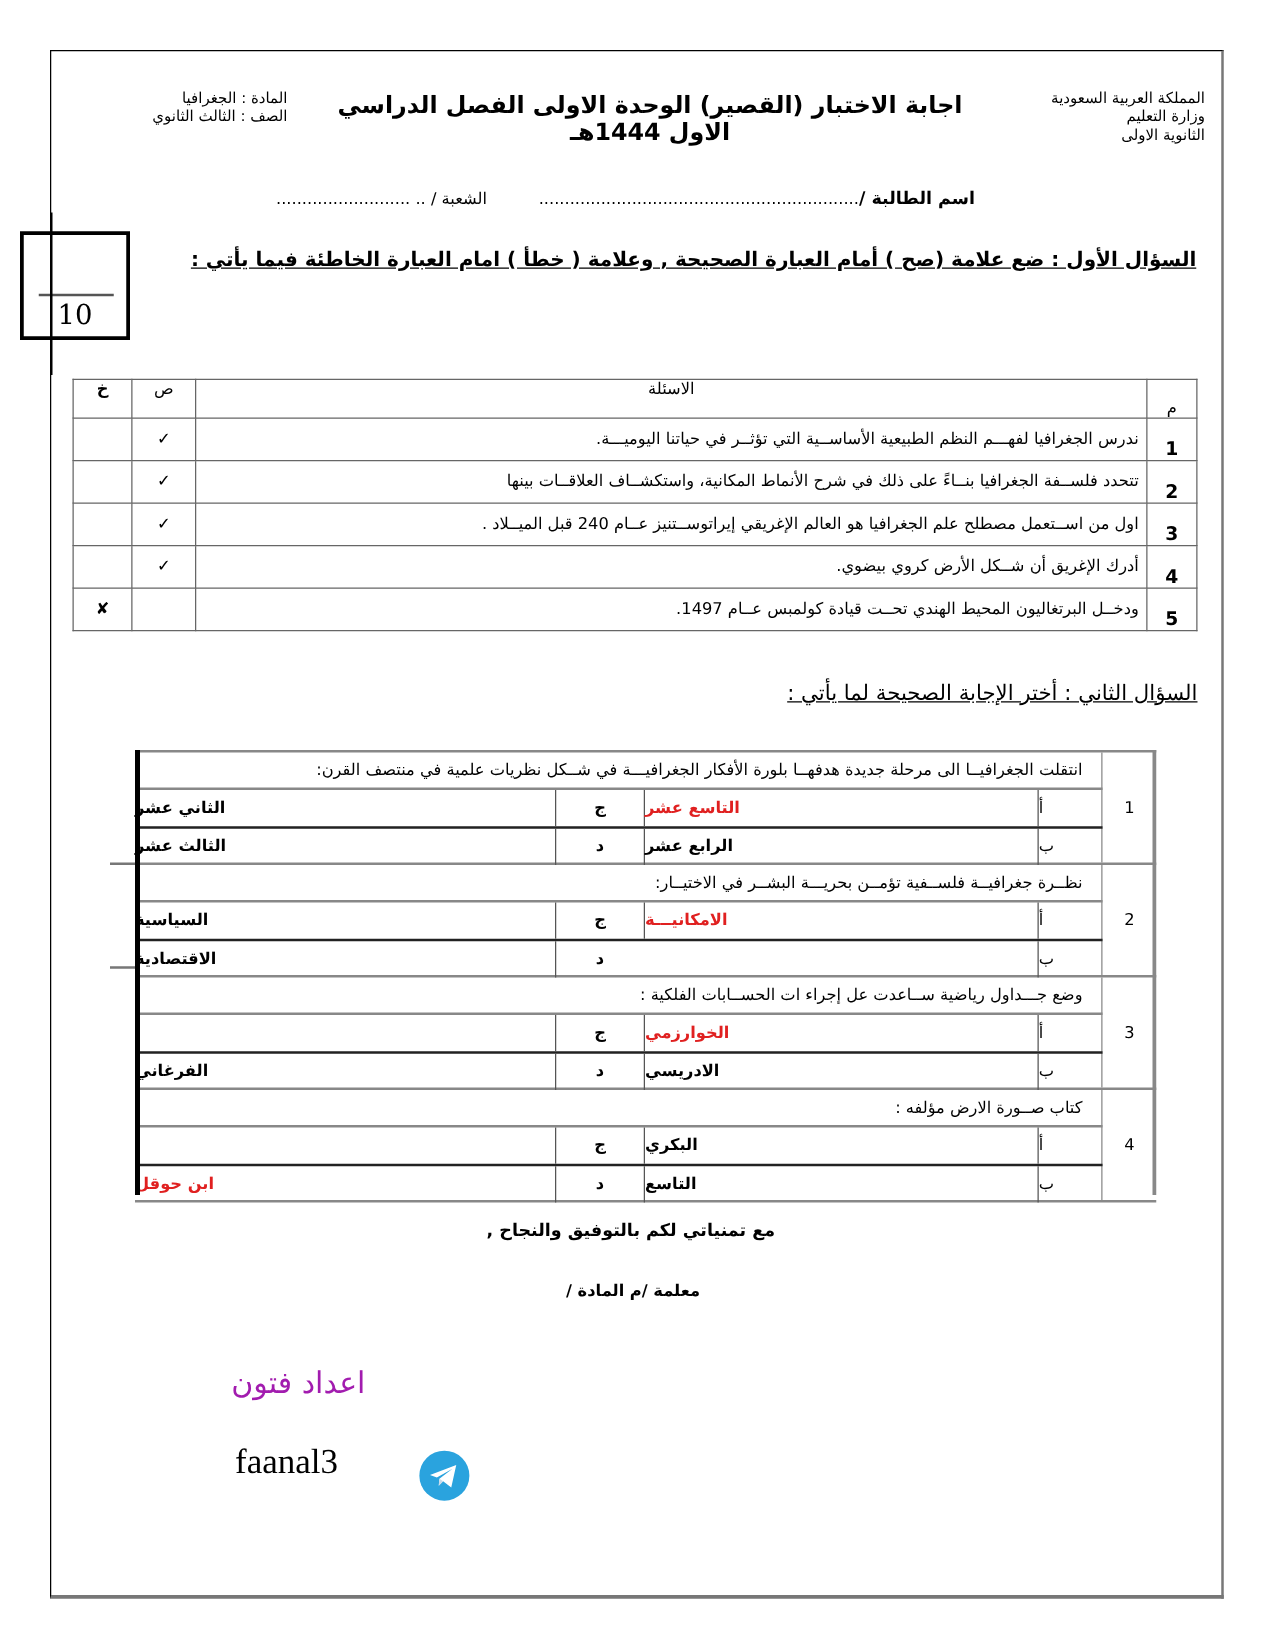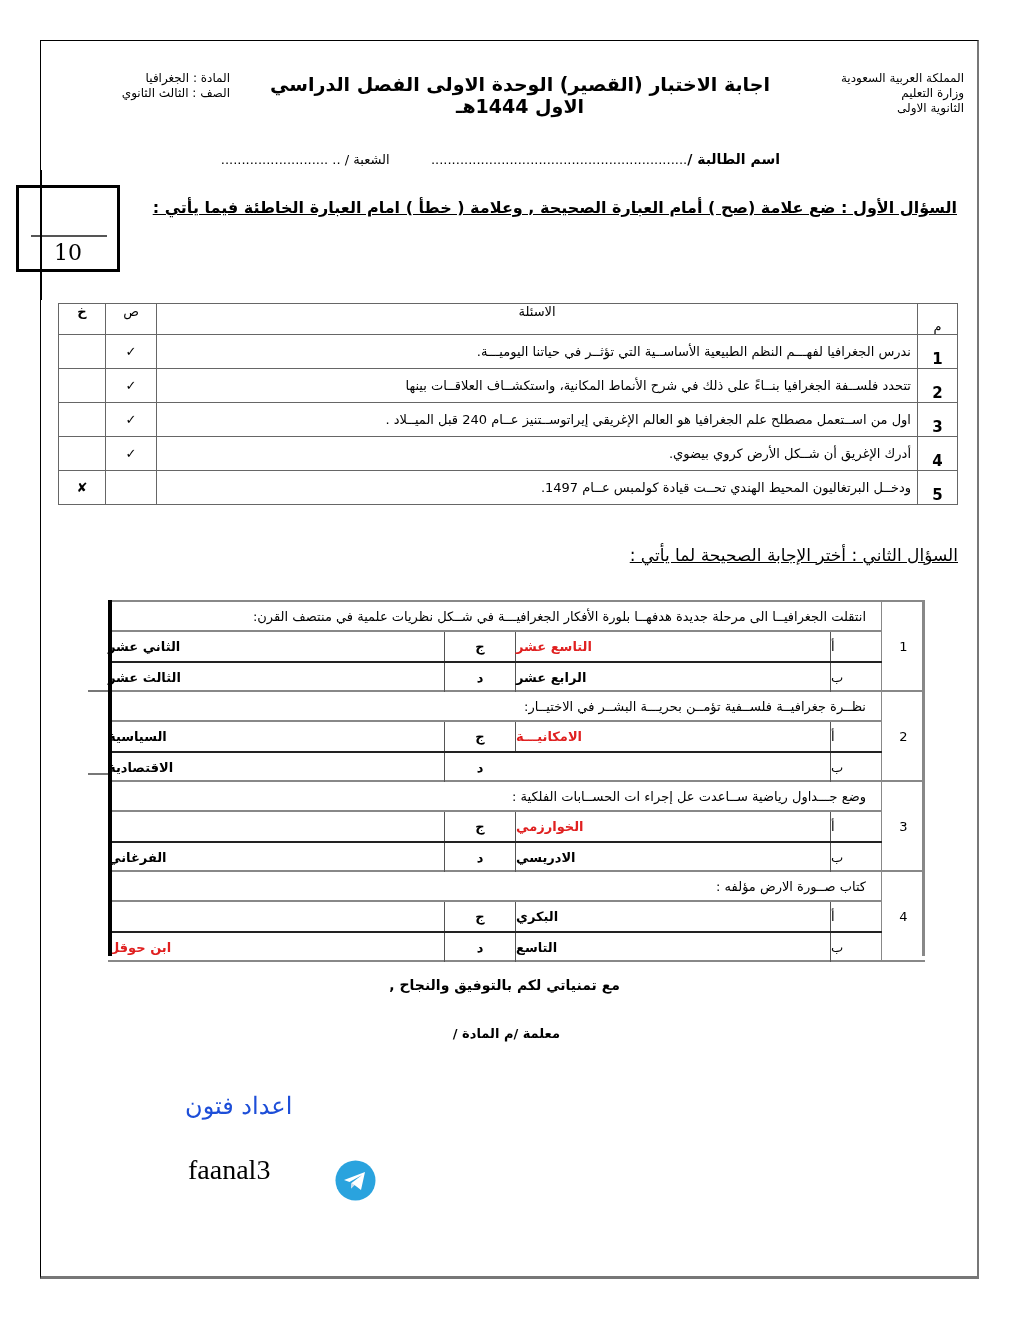--- a/index.html
+++ b/index.html
@@ -11,21 +11,21 @@
   .abs { position: absolute; }
   .rtl { direction: rtl; unicode-bidi: embed; }
   .small { font-size: 12px; line-height: 15px; }
 
   .hdr-left { left: 90px; top: 71px; width: 140px; text-align: right; }
   .hdr-right { right: 56px; top: 71px; width: 150px; text-align: right; }
   .hdr-title { left: 250px; top: 73px; width: 540px; text-align: center; font-size: 19px; font-weight: bold; }
   .name-line { left: 220px; top: 151px; width: 560px; font-size: 13px; }
   .name-line .lbl { font-weight: bold; font-size: 14px; }
 
-  .score-box { left: 16px; top: 185px; width: 104px; height: 87px; border: 3px solid #000; box-sizing: border-box; }
+  .score-box { left: 16px; top: 185px; width: 88px; height: 87px; border: 3px solid #000; box-sizing: border-box; }
   .score-box .bar { position: absolute; left: 12px; right: 10px; top: 47px; height: 1.5px; background: #555; }
   .score-box .val { position: absolute; left: 0; right: 0; top: 52px; text-align: center;
                     font-family: "DejaVu Serif", "Liberation Serif", serif; font-size: 22px; }
 
   .q1-title { right: 63px; top: 198px; width: 830px; font-size: 16px; font-weight: bold; text-decoration: underline; text-align: right; }
 
   table.q1 { position: absolute; left: 58px; top: 303px; width: 900px; border-collapse: collapse; direction: rtl; font-size: 13px; }
   table.q1 td, table.q1 th { border: 1.5px solid #666; padding: 0 6px; }
   table.q1 th { height: 30px; font-weight: normal; vertical-align: top; }
   table.q1 td { height: 33px; }
@@ -52,21 +52,21 @@
   .cell.l1 { right: 0; width: 52px; }
   .cell.t1 { right: 52px; width: 315px; font-weight: bold; margin-left: 20px; }
   .cell.l2 { right: 367px; width: 71px; justify-content: center; font-weight: bold; padding-right: 0; }
   .cell.t2 { right: 438px; width: 336px; font-weight: bold; border-left: none; }
   .correct { color: #e02020; }
   .sidebar-tick { position: absolute; left: 88px; width: 22px; height: 2px; background: #777; }
 
   .closing { left: 300px; top: 977px; width: 320px; text-align: right; font-size: 14px; font-weight: bold; }
   .teacher { left: 300px; top: 1026px; width: 260px; text-align: right; font-size: 13px; font-weight: bold; }
 
-  .prep { left: 185px; top: 1092px; font-size: 24px; color: #1d4ed8; font-family: "DejaVu Serif", "Liberation Serif", serif; }
+  .prep { left: 185px; top: 1092px; font-size: 24px; color: #a21caf; font-family: "DejaVu Serif", "Liberation Serif", serif; }
   .handle { left: 188px; top: 1154px; font-size: 28px; font-family: "Liberation Serif", "DejaVu Serif", serif; }
   .tg-icon { left: 335px; top: 1160px; width: 41px; height: 41px; }
 </style>
 </head>
 <body>
 
 <div class="page-border"></div>
 
 <div class="abs hdr-right rtl small">
   <div>المملكة العربية السعودية</div>

